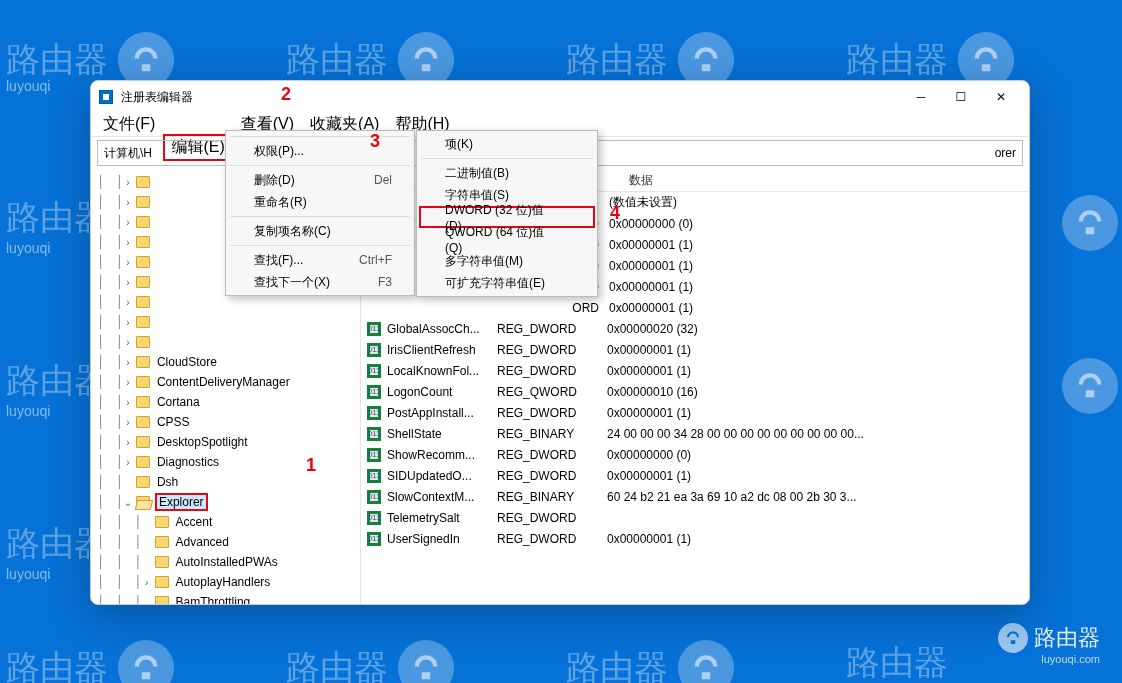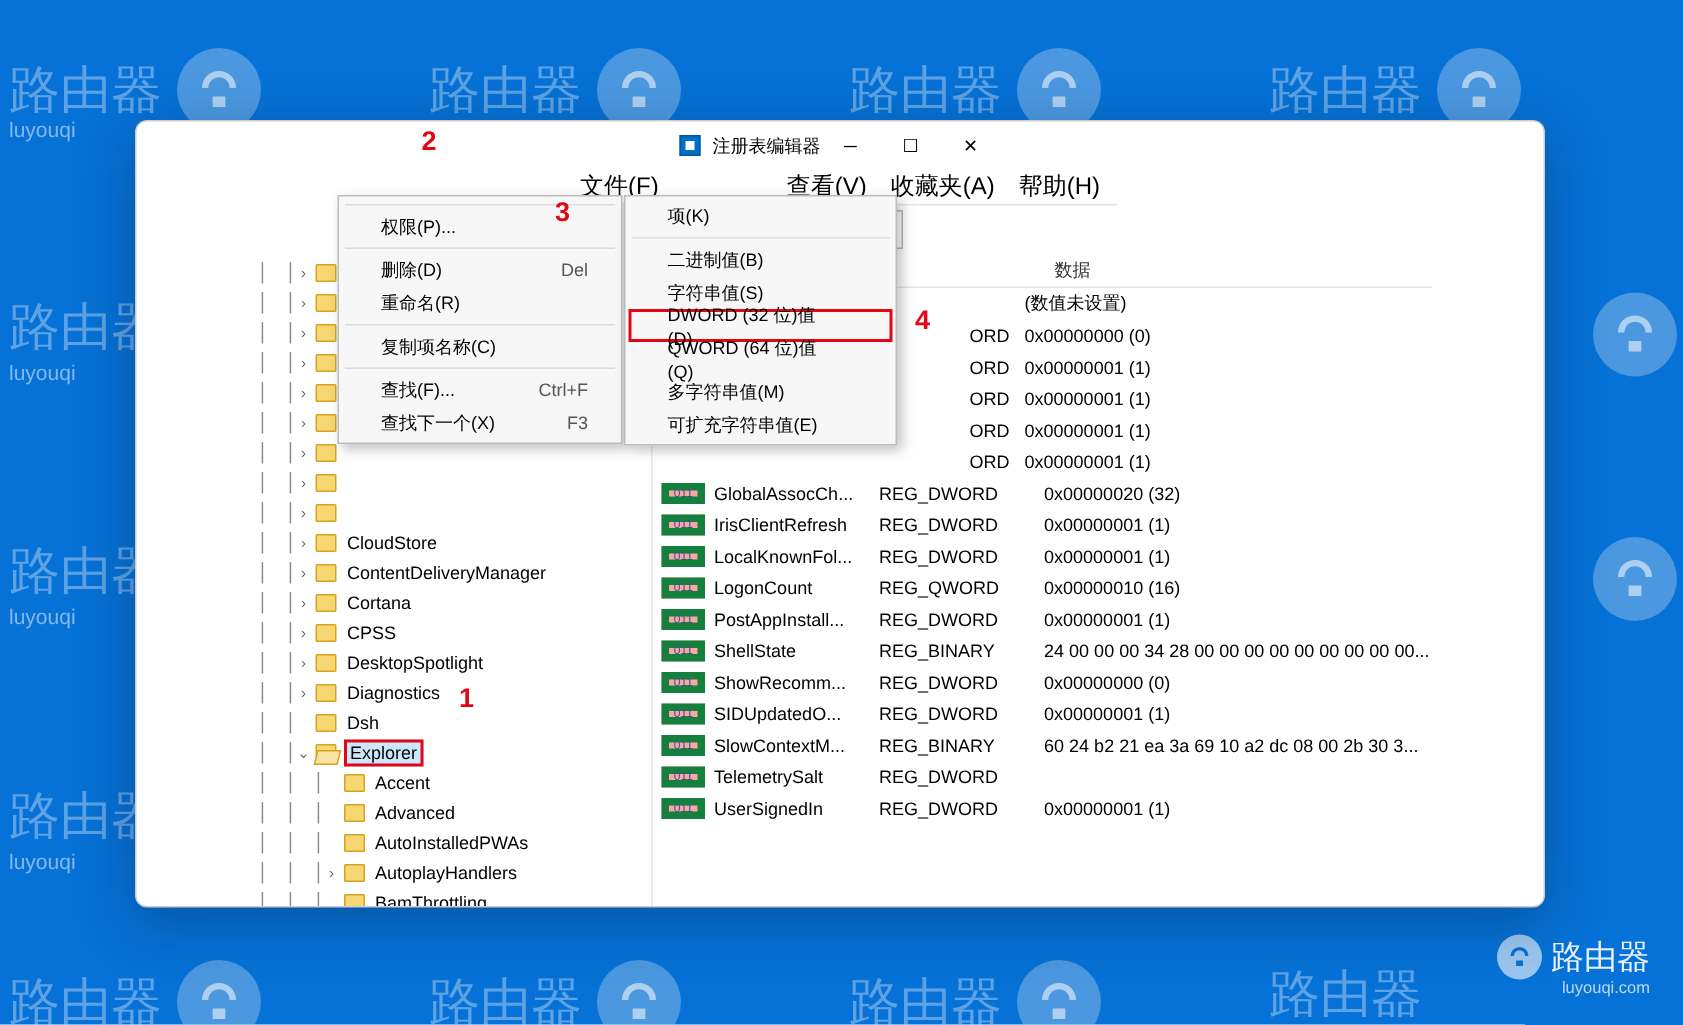--- a/index.html
+++ b/index.html
@@ -6,21 +6,21 @@
   html, body { margin: 0; padding: 0; height: 100%; }
   body { background: #0671d6; width: 1122px; height: 683px; position: relative; overflow: hidden; }
 
   
   .watermark { position: absolute; display: flex; align-items: center; gap: 10px; color: rgba(255,255,255,0.35); font-size: 34px; font-weight: 500; white-space: nowrap; user-select: none; z-index: 0;}
   .watermark .wlogo { width: 56px; height: 56px; border-radius: 50%; background: rgba(255,255,255,0.28); display: flex; align-items: center; justify-content: center; }
   .watermark .wlogo svg { width: 34px; height: 34px; }
   .wm-sub { position: absolute; color: rgba(255,255,255,0.5); font-size: 14px; }
 
   
-  .window { position: absolute; left: 90px; top: 80px; width: 940px; height: 525px; background: #fff; border: 1px solid #cccccc; border-radius: 8px; box-shadow: 0 10px 40px rgba(0,0,0,0.25); display: flex; flex-direction: column; overflow: hidden; z-index: 10; align-items: center;}
+  .window { position: absolute; left: 90px; top: 80px; width: 940px; height: 525px; background: #fff; border: 1px solid #cccccc; border-radius: 8px; box-shadow: 0 10px 40px rgba(0,0,0,0.25); display: flex; flex-direction: column; overflow: hidden; z-index: 10;}
 
   .titlebar { height: 32px; display: flex; align-items: center; padding: 0 8px; justify-content: space-between; }
   .titlebar .left { display: flex; align-items: center; gap: 8px; font-size: 12px; }
   .titlebar .appicon { width: 14px; height: 14px; display: inline-block; background: #006fc7; border: 1px solid #005aa0; }
   .titlebar .appicon::before { content: ""; display: block; width: 6px; height: 6px; background: #fff; margin: 3px;}
   .winbtns { display: flex; }
   .winbtn { width: 40px; height: 28px; display: flex; align-items: center; justify-content: center; font-size: 12px; }
 
   .menubar { height: 24px; display: flex; align-items: center; gap: 0; padding: 0 4px; font-size: 16px; border-bottom: 1px solid #e5e5e5; }
   .menu-item { padding: 3px 8px; }
@@ -43,21 +43,21 @@
 
   
   .list-header { display: flex; border-bottom: 1px solid #e5e5e5; font-size: 12px; height: 22px; align-items: center; color: #333;}
   .list-header .col { padding: 0 8px; }
   .col-name { width: 130px; }
   .col-type { width: 110px; }
   .col-data { flex: 1; }
 
   .list-row { display: flex; height: 21px; align-items: center; padding-left: 6px;}
   .list-row .cell { padding: 0 2px; overflow: hidden; text-overflow: ellipsis; white-space: nowrap; }
-  .regicon { width: 29px; height: 14px; margin-right: 4px; display: inline-flex; align-items: center; justify-content: center; font-size: 8px; border: 5px solid #15803d; background: #fca5a5; color: #2a5b8a;}
+  .regicon { width: 14px; height: 14px; margin-right: 4px; display: inline-flex; align-items: center; justify-content: center; font-size: 8px; border: 3px solid #15803d; background: #e5e5e5; color: #2a5b8a;}
 
   
   .ctxmenu { position: absolute; background: #f7f7f7; border: 1px solid #bcbcbc; box-shadow: 3px 3px 8px rgba(0,0,0,0.25); font-size: 12px; padding: 2px; z-index: 100;}
   .ctxmenu .mi { display: flex; justify-content: space-between; align-items: center; padding: 3px 20px 3px 26px; min-width: 160px; gap: 30px; height: 22px;}
   .ctxmenu .mi.hl { background: #d5e8f7; }
   .ctxmenu .sep { height: 1px; background: #dcdcdc; margin: 3px 2px; }
   .ctxmenu .arrow { font-size: 10px; color: #555;}
   .ctxmenu .short { color: #555; }
 
   .callout-num { position: absolute; color: #e30613; font-size: 18px; font-weight: 600; z-index: 200;}

